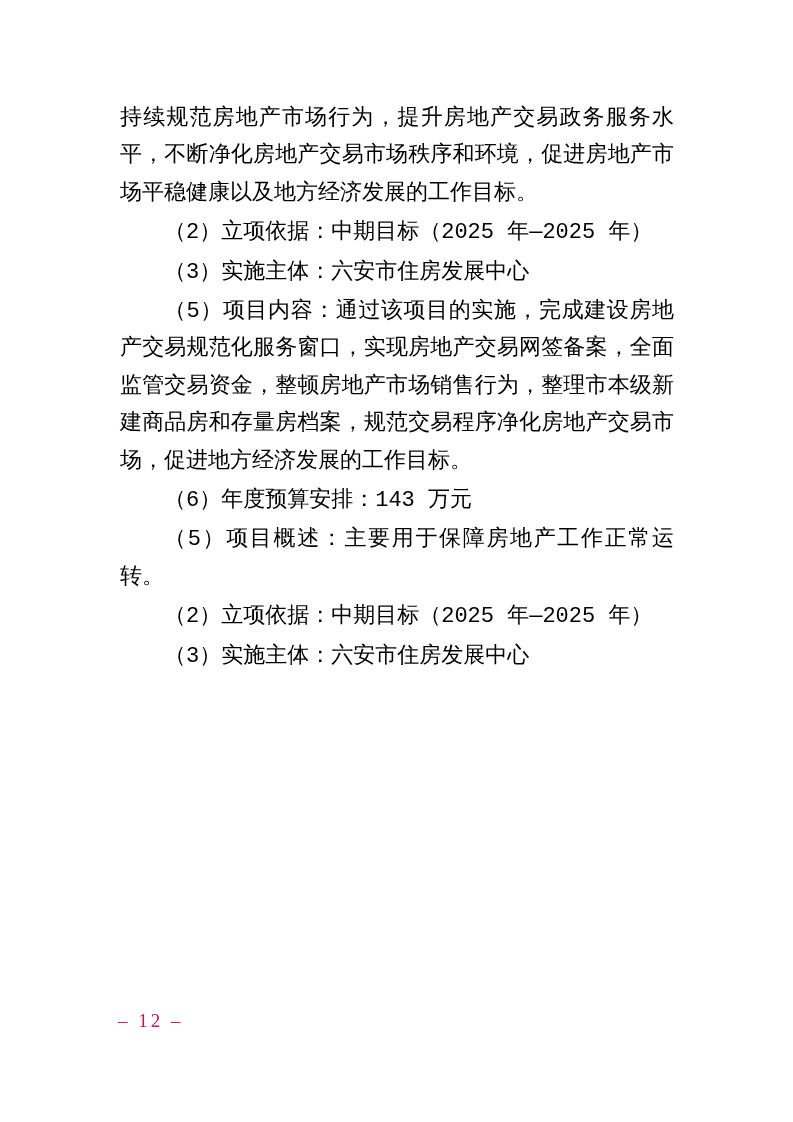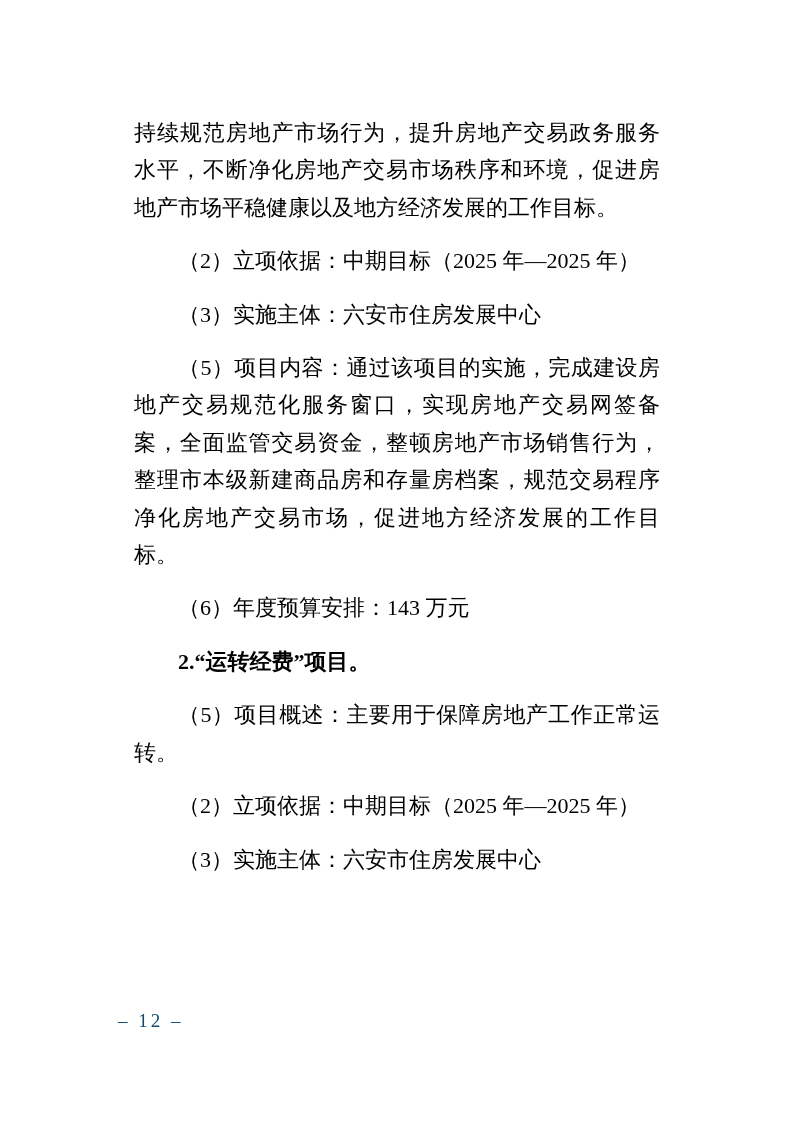--- a/index.html
+++ b/index.html
@@ -20,49 +20,49 @@
     position: absolute;
     left: 118px;
     top: 98px;
     width: 558px;
     font-size: 22px;
     line-height: 37.4px;
     text-align: justify;
     text-justify: inter-ideograph;
   }
   .content p {
-    margin: 16px;
+    margin: 2px;
     padding: 0;
     text-indent: 44px;
     word-break: break-all;
+    font-family: Liberation Mono, monospace;
   }
   .content p.cont {
     text-indent: 0;
   }
   .content p.heading {
     font-weight: 700;
   }
   .page-number {
     position: absolute;
     left: 118px;
     top: 1010px;
     font-size: 19px;
     letter-spacing: 3px;
-    color: #0c4a6e;
+    color: #be185d;
   }
 </style>
 </head>
 <body>
 
 <div class="page">
   <div class="content">
     <p class="cont">持续规范房地产市场行为，提升房地产交易政务服务水平，不断净化房地产交易市场秩序和环境，促进房地产市场平稳健康以及地方经济发展的工作目标。</p>
     <p>（2）立项依据：中期目标（2025 年—2025 年）</p>
     <p>（3）实施主体：六安市住房发展中心</p>
     <p>（5）项目内容：通过该项目的实施，完成建设房地产交易规范化服务窗口，实现房地产交易网签备案，全面监管交易资金，整顿房地产市场销售行为，整理市本级新建商品房和存量房档案，规范交易程序净化房地产交易市场，促进地方经济发展的工作目标。</p>
     <p>（6）年度预算安排：143 万元</p>
-    <p class="heading">2.“运转经费”项目。</p>
     <p>（5）项目概述：主要用于保障房地产工作正常运转。</p>
     <p>（2）立项依据：中期目标（2025 年—2025 年）</p>
     <p>（3）实施主体：六安市住房发展中心</p>
   </div>
   <div class="page-number">– 12 –</div>
 </div>
 
 </body></html>

